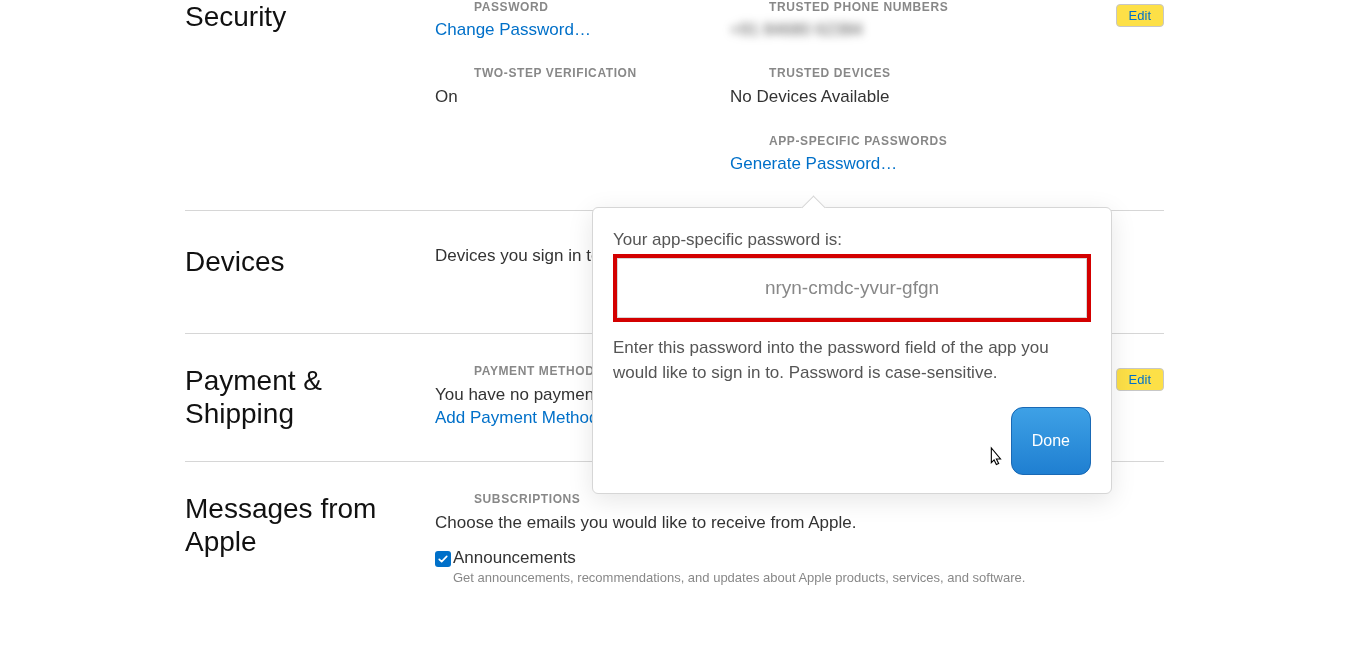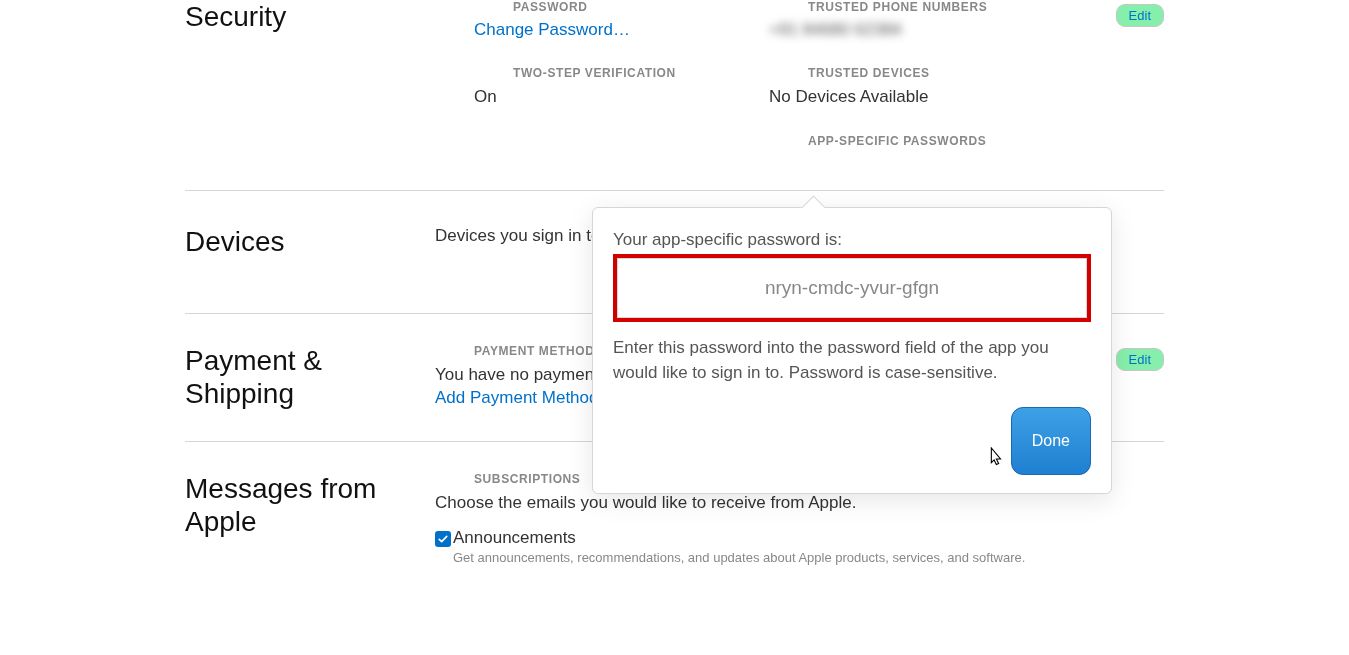--- a/index.html
+++ b/index.html
@@ -65,23 +65,23 @@
     color: #555;
     filter: blur(4px);
     user-select: none;
   }
   .edit-btn {
     position: absolute;
     right: 0;
     top: 4px;
     font-size: 13px;
     color: #0070c9;
-    background: #86efac;
+    background: #fde047;
     border: 1px solid #c7c7c7;
-    border-radius: 9px;
+    border-radius: 4px;
     padding: 3px 12px;
     cursor: pointer;
   }
   .checkbox-row { display: flex; align-items: flex-start; gap: 2px; margin-top: 14px; }
   .checkbox {
     width: 16px; height: 16px; border-radius: 3px; background: #0070c9;
     display: flex; align-items: center; justify-content: center;
     margin-top: 3px; cursor: pointer;
   }
   .checkbox svg { width: 12px; height: 12px; }
@@ -157,21 +157,21 @@
     z-index: 200;
     pointer-events: none;
   }
   .cursor svg { width: 22px; height: 26px; }
 </style>
 </head>
 <body>
 
 <div class="container">
 
-  <div class="section" style="padding-top:0;gap:39px;">
+  <div class="section" style="padding-top:0;">
     <div class="left-col">
       <h2>Security</h2>
     </div>
     <div class="right-col">
       <button class="edit-btn">Edit</button>
 
       <div class="row">
         <div class="field">
           <div class="label">PASSWORD</div>
           <div><span class="link">Change Password…</span></div>
@@ -190,20 +190,21 @@
         <div class="field">
           <div class="label">TRUSTED DEVICES</div>
           <div class="value">No Devices Available</div>
         </div>
       </div>
 
       <div class="row">
         <div class="field"></div>
         <div class="field" style="margin-bottom:8px;">
           <div class="label">APP-SPECIFIC PASSWORDS</div>
+          <div><span class="link">Generate Password…</span></div>
         </div>
       </div>
     </div>
   </div>
 
   <div class="section" style="padding-top:34px;padding-bottom:54px;">
     <div class="left-col">
       <h2>Devices</h2>
     </div>
     <div class="right-col">

